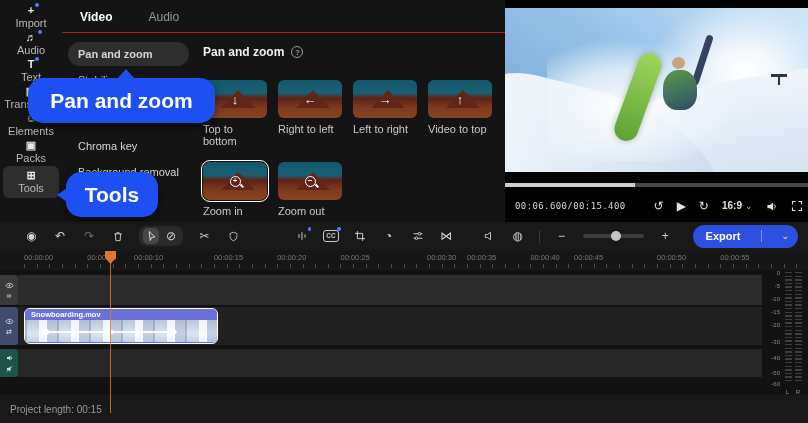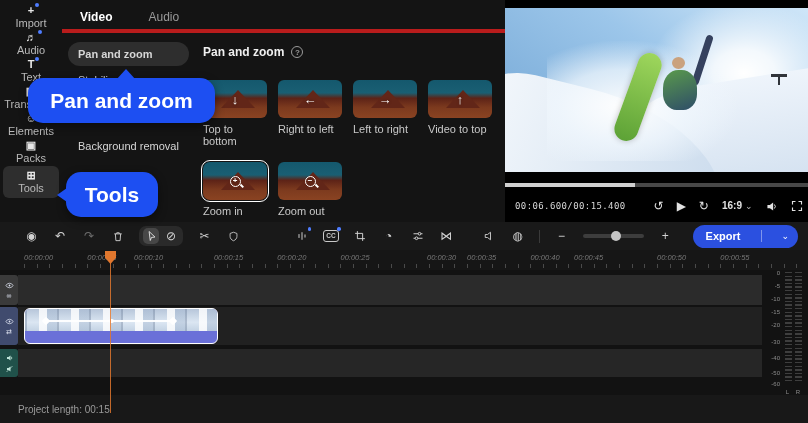--- a/index.html
+++ b/index.html
@@ -13,21 +13,21 @@
   
   .sidebar { width:62px; background:#141414; padding-top:4px; display:flex; flex-direction:column; align-items:center; gap:1px; }
   .side-item { position:relative; width:56px; height:26px; display:flex; flex-direction:column; align-items:center; justify-content:center; cursor:pointer; border-radius:6px; }
   .side-item.active { background:#2e2e2e; height:32px; }
   .side-icon { position:relative; font-size:11px; line-height:11px; color:#e8e8e8; font-weight:bold; }
   .side-label { font-size:11px; color:#b9b9b9; margin-top:1px; }
   .dot { position:absolute; top:-2px; right:-5px; width:4px; height:4px; border-radius:50%; background:#4f7dff; }
 
   
   .center { width:443px; background:#141414; position:relative; }
-  .tabs { display:flex; gap:36px; padding:10px 0 0 18px; height:33px; border-bottom:4px solid #b91c1c; }
+  .tabs { display:flex; gap:36px; padding:10px 0 0 18px; height:33px; border-bottom:1px solid #b91c1c; }
   .tab { font-size:12px; color:#9a9a9a; cursor:pointer; }
   .tab.active { color:#fff; font-weight:bold; }
   .center-body { display:flex; }
   .menu { width:133px; padding:9px 6px 0 6px; }
   .menu-item { font-size:11px; color:#d6d6d6; padding:6px 10px; border-radius:13px; margin-bottom:2px; cursor:pointer; white-space:nowrap; }
   .menu-item.selected { background:#2e2e2e; font-weight:bold; }
   .menu-item:nth-child(2) { margin-bottom:42px; }
   .content { flex:1; padding:12px 0 0 8px; }
   .content-title { display:flex; align-items:center; gap:7px; font-size:12px; font-weight:bold; color:#f0f0f0; }
   .help { width:12px; height:12px; border:1px solid #9a9a9a; color:#9a9a9a; border-radius:50%; font-size:8px; font-weight:bold; display:flex; align-items:center; justify-content:center; cursor:pointer; }
@@ -80,21 +80,21 @@
   .ccbox { font-size:6.5px; font-weight:bold; border:1px solid #c9c9c9; border-radius:3px; padding:1.5px 2px; color:#c9c9c9; }
   .spacer { flex:1; }
   .vsep { width:1px; height:13px; background:#3a3a3a; }
   .zoom-slider { position:relative; width:66px; height:4px; background:#3d3d3d; border-radius:2px; cursor:pointer; }
   .zoom-handle { position:absolute; top:-3px; width:10px; height:10px; border-radius:50%; background:#c4c4c4; }
   .export { display:flex; align-items:center; height:23px; background:#2b50e0; border:none; border-radius:12px; color:#fff; padding:0 9px 0 13px; cursor:pointer; margin-left:6px;gap:12px; }
   .export-label { font-size:11px; font-weight:bold; color:#fff; }
   .export .div { width:1px; height:12px; background:rgba(255,255,255,.4); margin:0 7px 0 9px; }
   .export .chev { color:#fff; }
 
-  .tl-ruler { position:relative; height:20px; background:#161616;font-style:italic; }
+  .tl-ruler { position:relative; height:20px; background:#161616; }
   .rtick { position:absolute; top:3px; font-size:7.5px; color:#787878; white-space:nowrap; }
   .rmarks { position:absolute; left:24px; right:0; bottom:2px; height:4px;
             background:repeating-linear-gradient(90deg,#4a4a4a 0 1px,transparent 1px 12.66px); }
 
   .tracks { position:relative; height:125px; }
   .trow { position:absolute; left:0; right:46px; display:flex; }
   .thead { width:18px; display:flex; flex-direction:column; align-items:center; justify-content:center; gap:3px; border-radius:0 3px 3px 0; }
   .thead .hic { font-size:7px; line-height:1; color:#dfe4f2; cursor:pointer; }
   .thead svg { display:block; }
   .lane { flex:1; }
@@ -119,21 +119,21 @@
   .ph-line { position:absolute; left:4.75px; top:11px; width:1.5px; height:151px; background:rgba(224,119,46,.85); }
 
   .meter { position:absolute; right:4px; top:0; width:42px; height:125px; }
   .mlabel { position:absolute; right:24px; font-size:6px; color:#8c8c8c; }
   .mcol { position:absolute; top:2px; width:7px; height:112px;
           background:repeating-linear-gradient(180deg,#3e3e3e 0 1.5px,transparent 1.5px 3.6px); }
   .mcol.c1 { right:12px; } .mcol.c2 { right:2px; }
   .mch { position:absolute; bottom:0; font-size:6px; color:#8c8c8c; }
   .mch.l { right:15px; } .mch.r { right:4px; }
 
-  .tl-status { height:28px; background:#181818; display:flex; align-items:center; padding-left:18px; }
+  .tl-status { height:28px; background:#181818; display:flex; align-items:center; padding-left:10px; }
   .status-text { font-size:10px; color:#9a9a9a; }
 
   
   .callout { position:absolute; z-index:60; background:#1d4ff2; color:#fff; font-weight:bold; border-radius:15px; display:flex; align-items:center; justify-content:center; box-shadow:0 3px 10px rgba(0,0,0,.45); }
   .co-pan { left:28px; top:78px; width:187px; height:45px; font-size:21px; }
   .co-pan::before { content:""; position:absolute; top:-9px; left:88px; border-left:10px solid transparent; border-right:10px solid transparent; border-bottom:11px solid #1d4ff2; }
   .co-tools { left:66px; top:172px; width:92px; height:45px; font-size:21px; }
   .co-tools::before { content:""; position:absolute; left:-9px; top:16px; border-top:7px solid transparent; border-bottom:7px solid transparent; border-right:10px solid #1d4ff2; }
 </style>
 </head>
@@ -176,20 +176,21 @@
 
     <section class="center">
       <div class="tabs" id="tabs">
           <span class="tab active">Video</span>
           <span class="tab">Audio</span>
         </div>
       <div class="center-body">
         <div class="menu" id="menu">
             <div class="menu-item selected">Pan and zoom</div>
             <div class="menu-item">Stabilization</div>
+            <div class="menu-item">Chroma key</div>
             <div class="menu-item">Background removal</div>
           </div>
         <div class="content">
           <div class="content-title">
             <span>Pan and zoom</span>
             <span class="help">?</span>
           </div>
           <div class="grid" id="optGrid">
               <div class="option">
                 <div class="thumb">
@@ -402,20 +403,23 @@
             <svg width="9" height="8" viewBox="0 0 16 16" fill="none" stroke="#bfe3d8" stroke-width="1.4">
                 <path d="M3 6v4h3l4 3V3L6 6z" fill="#bfe3d8" stroke="none"></path>
                 <path d="M2 14L14 2"></path>
               </svg>
           </span>
         </div>
         <div class="lane"></div>
       </div>
 
       <div class="clip">
+        <div class="clip-header">
+          <span class="clip-name">Snowboarding.mov</span>
+        </div>
         <div class="clip-body">
           <div class="kf-line">
             <span class="kf k1"></span>
             <span class="kf-mid"></span>
             <span class="kf k2"></span>
           </div>
         </div>
       </div>
 
       <div class="meter" id="meter">

